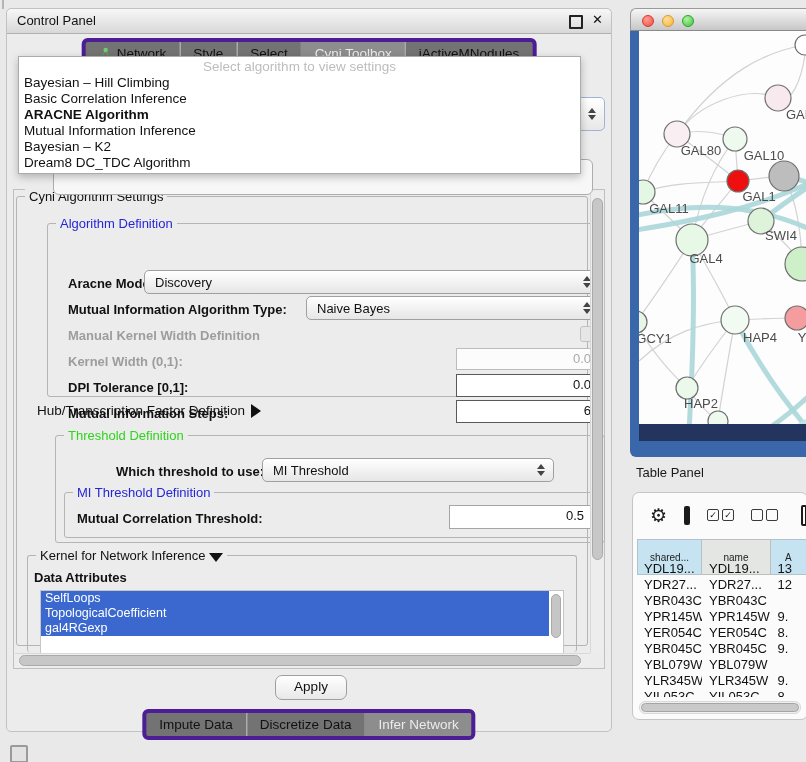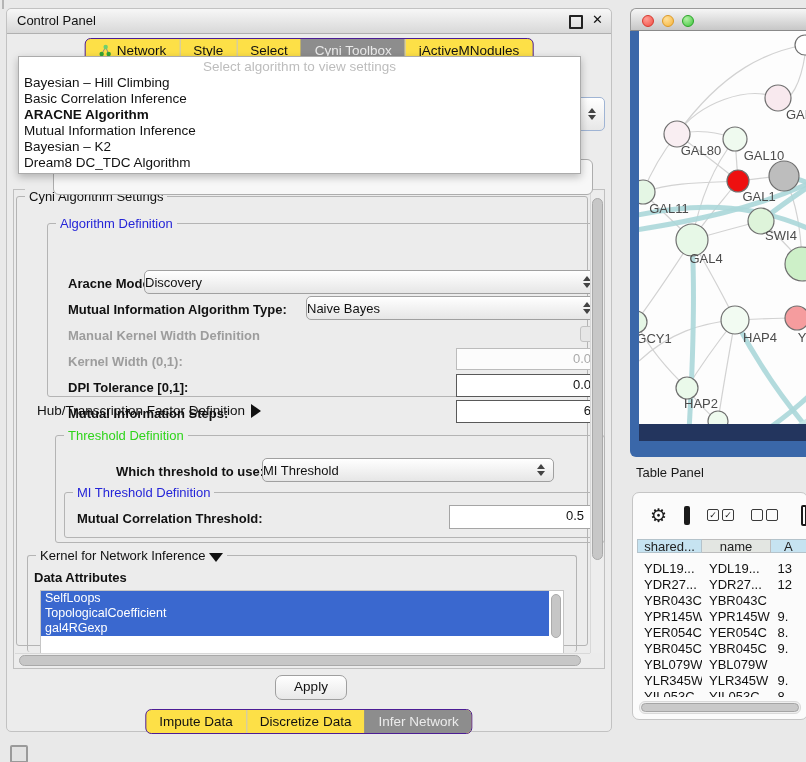--- a/index.html
+++ b/index.html
@@ -21,21 +21,21 @@
     background:linear-gradient(#f7f7f7,#d8d8d8);
     border-bottom:1px solid #b0b0b0;border-radius:5px 5px 0 0;
   }
   .cp-title{position:absolute;left:10px;top:4px;font-size:13px;color:#111;}
   .cp-float{position:absolute;right:28px;top:6px;width:10px;height:10px;border:2px solid #222;border-radius:1px;}
   .cp-close{position:absolute;right:8px;top:3px;font-size:13px;font-weight:bold;color:#111;}
 
   
   .segbar{
     position:absolute;display:flex;height:23px;
-    background:#fde047;border:1px solid #4c1d95;border-radius:6px;overflow:hidden;
+    background:#737373;border:4px solid #4c1d95;border-radius:6px;overflow:hidden;
   }
   .seg{
     display:flex;align-items:center;gap:5px;padding:0 13px;
     font-size:13.5px;color:#111;border-left:1px solid #c6c6c6;white-space:nowrap;
   }
   .seg:first-child{border-left:none;}
   .seg.sel{background:#8d8d8d;color:#ebebeb;border-left-color:#8d8d8d;}
   #top-tabs{top:29px;left:50%;transform:translateX(-50%);}
   #bottom-tabs{top:700px;left:50%;transform:translateX(-50%);}
 
@@ -69,21 +69,21 @@
     position:absolute;top:-8px;left:8px;background:#ececec;padding:0 4px;
     font-size:13px;color:#111;white-space:nowrap;
   }
   .group-label.blue{color:#2525d8;}
   .group-label.green{color:#2fd41b;}
   .lbl{position:absolute;font-size:13px;font-weight:bold;color:#111;white-space:nowrap;}
   .lbl.gray{color:#9d9d9d;}
   .combo{
     position:absolute;background:linear-gradient(#ffffff,#e6e6e6);
     border:1px solid #a0a0a0;border-radius:5px;font-size:13px;color:#111;
-    display:flex;align-items:center;box-sizing:border-box;
+    display:flex;align-items:center;padding-left:10px;box-sizing:border-box;
   }
   .stepper{position:absolute;right:8px;top:50%;transform:translateY(-50%);width:8px;height:12px;}
   .stepper:before,.stepper:after{content:"";position:absolute;left:0;border-left:4px solid transparent;border-right:4px solid transparent;}
   .stepper:before{top:0;border-bottom:5px solid #444;}
   .stepper:after{bottom:0;border-top:5px solid #444;}
   .field{
     position:absolute;background:#fff;border:1px solid #595959;box-sizing:border-box;
     font-size:13px;color:#111;text-align:right;padding:2px 6px 0 0;
   }
   .field.dim{border-color:#bcbcbc;color:#a9a9a9;background:#fcfcfc;}
@@ -136,21 +136,21 @@
     left:632px;top:492px;width:174px;height:226px;
     background:#fbfbfb;border:1px solid #c5c5c5;border-radius:7px;overflow:hidden;
   }
   .tbl-toolbar{position:absolute;left:0;top:0;right:0;height:44px;display:flex;align-items:center;gap:17px;padding-left:17px;}
   .gear{font-size:19px;color:#1a1a1a;line-height:1;}
   .split-icon{width:17px;height:15px;border:2px solid #1a1a1a;border-radius:2px;position:relative;}
   .split-icon:before{content:"";position:absolute;left:50%;top:0;bottom:0;width:2px;background:#1a1a1a;transform:translateX(-50%);}
   .cb-pair{display:flex;gap:3px;}
   .cb{width:10px;height:10px;border:1.6px solid #3a3a3a;border-radius:2px;font-size:9px;line-height:10px;color:#1a1a1a;text-align:center;font-weight:bold;}
   .doc-icon{width:16px;height:17px;border:2px solid #1a1a1a;border-radius:2px;margin-left:6px;}
-  #tbl-header{position:absolute;left:4px;top:46px;right:0;height:14px;display:flex;font-size:13px;color:#222;}
+  #tbl-header{position:absolute;left:4px;top:46px;right:0;height:36px;display:flex;font-size:10px;color:#222;}
   .hcell{box-sizing:border-box;border:1px solid #b4c3cb;border-left:none;display:flex;align-items:center;justify-content:center;overflow:hidden;white-space:nowrap;}
   .hcell:first-child{border-left:1px solid #b4c3cb;}
   .hcell.blue{background:#c6e3f1;}
   .hcell.gray{background:#e3e6e2;border-color:#bdbdbd;}
   #tbl-rows{position:absolute;left:4px;top:68px;right:0;height:136px;overflow:hidden;font-size:13px;color:#111;}
   .trow{display:flex;height:16px;line-height:16px;}
   .tcell{padding-left:7px;box-sizing:border-box;overflow:hidden;white-space:nowrap;}
   #tbl-hscroll{position:absolute;left:6px;right:6px;top:208px;height:11px;background:#efefef;border:1px solid #d9d9d9;border-radius:6px;}
   #tbl-hthumb{position:absolute;left:1px;top:1px;right:1px;height:7px;background:#c9c9c9;border:1px solid #a5a5a5;border-radius:5px;}
 

